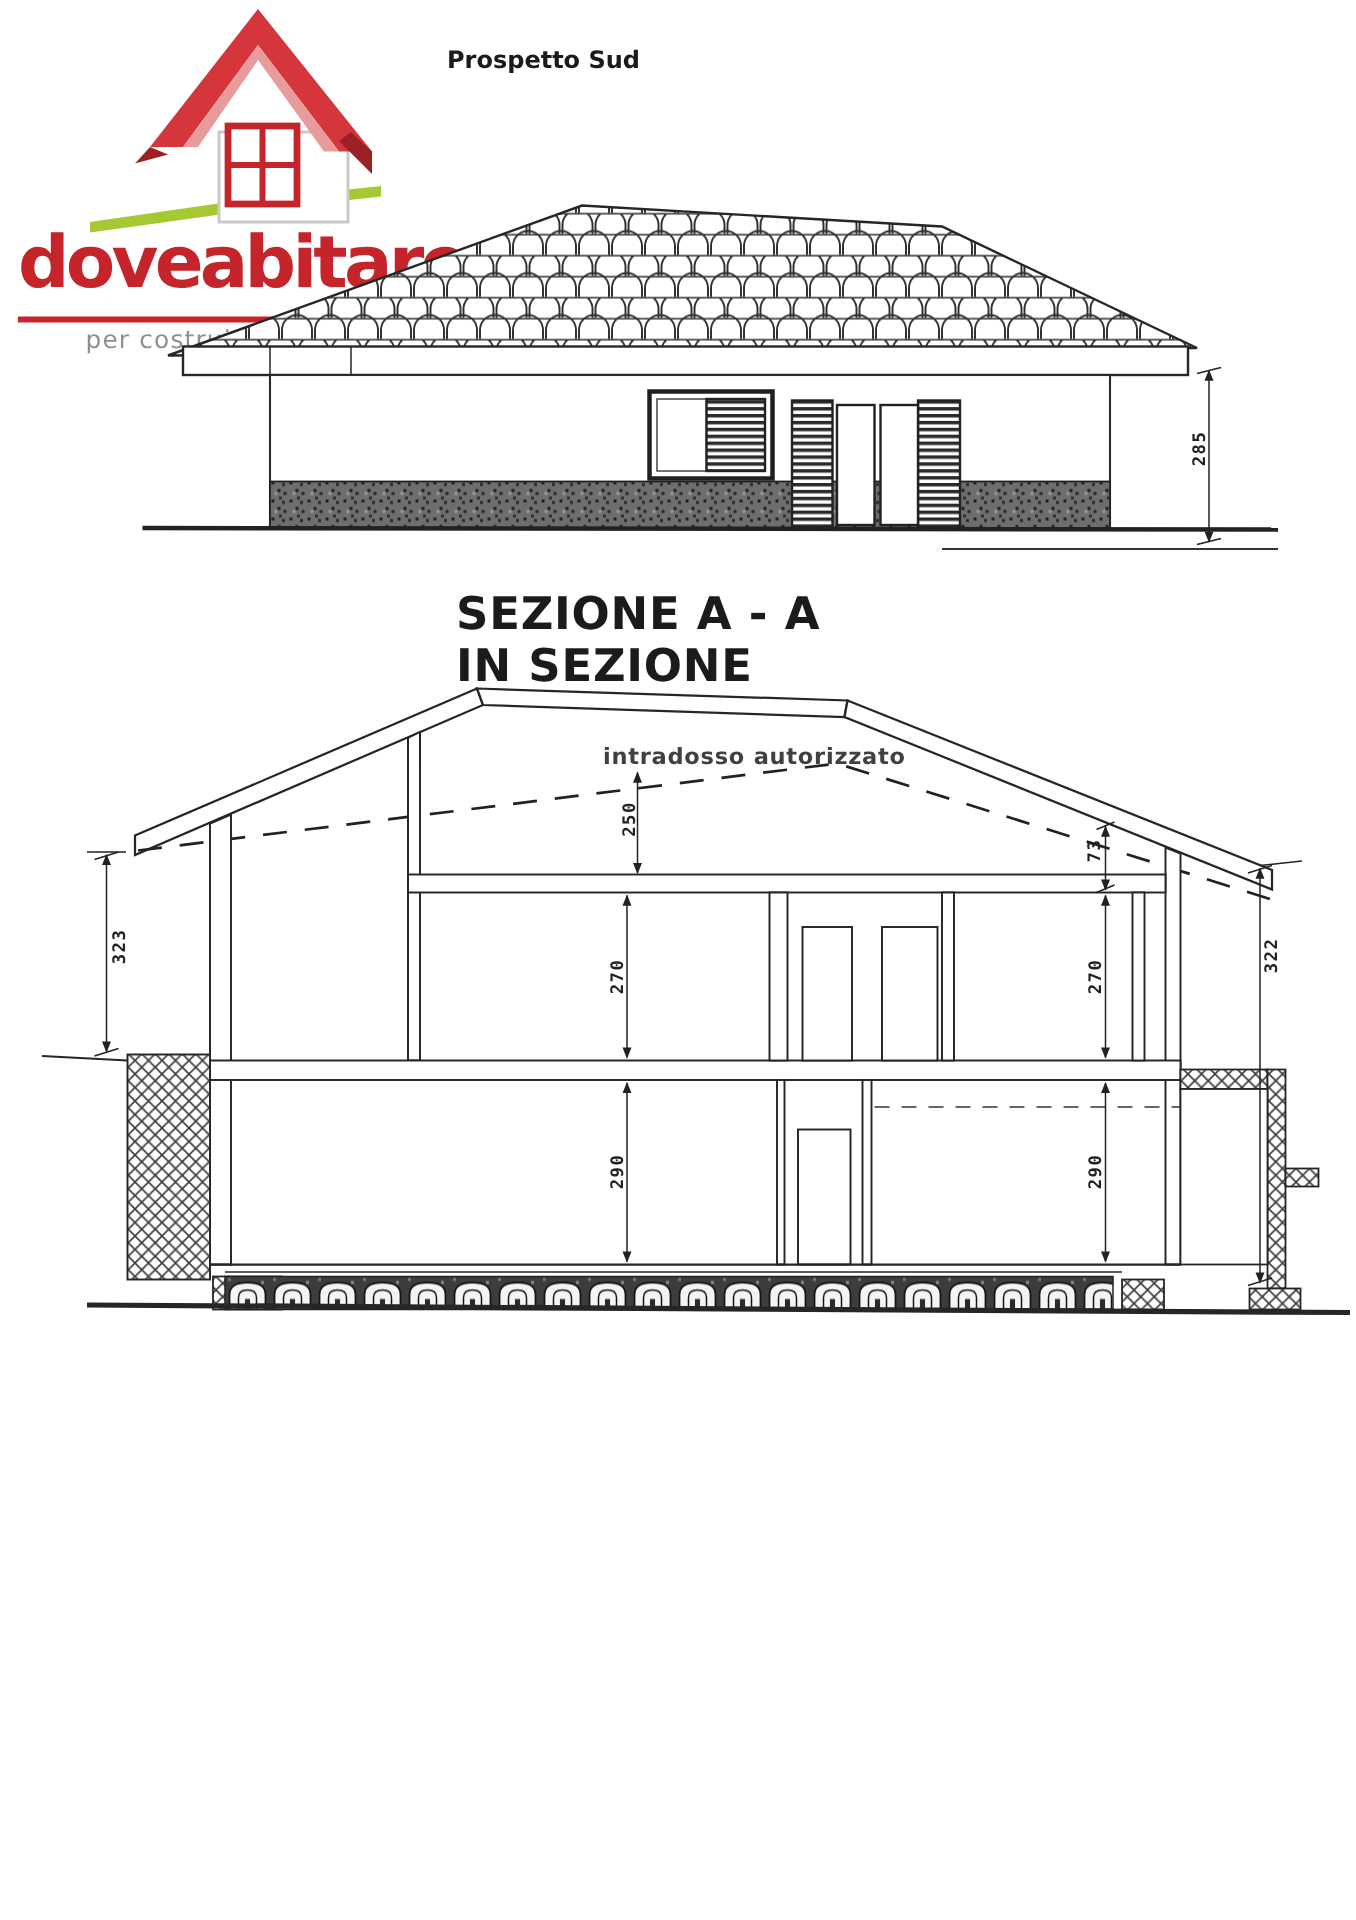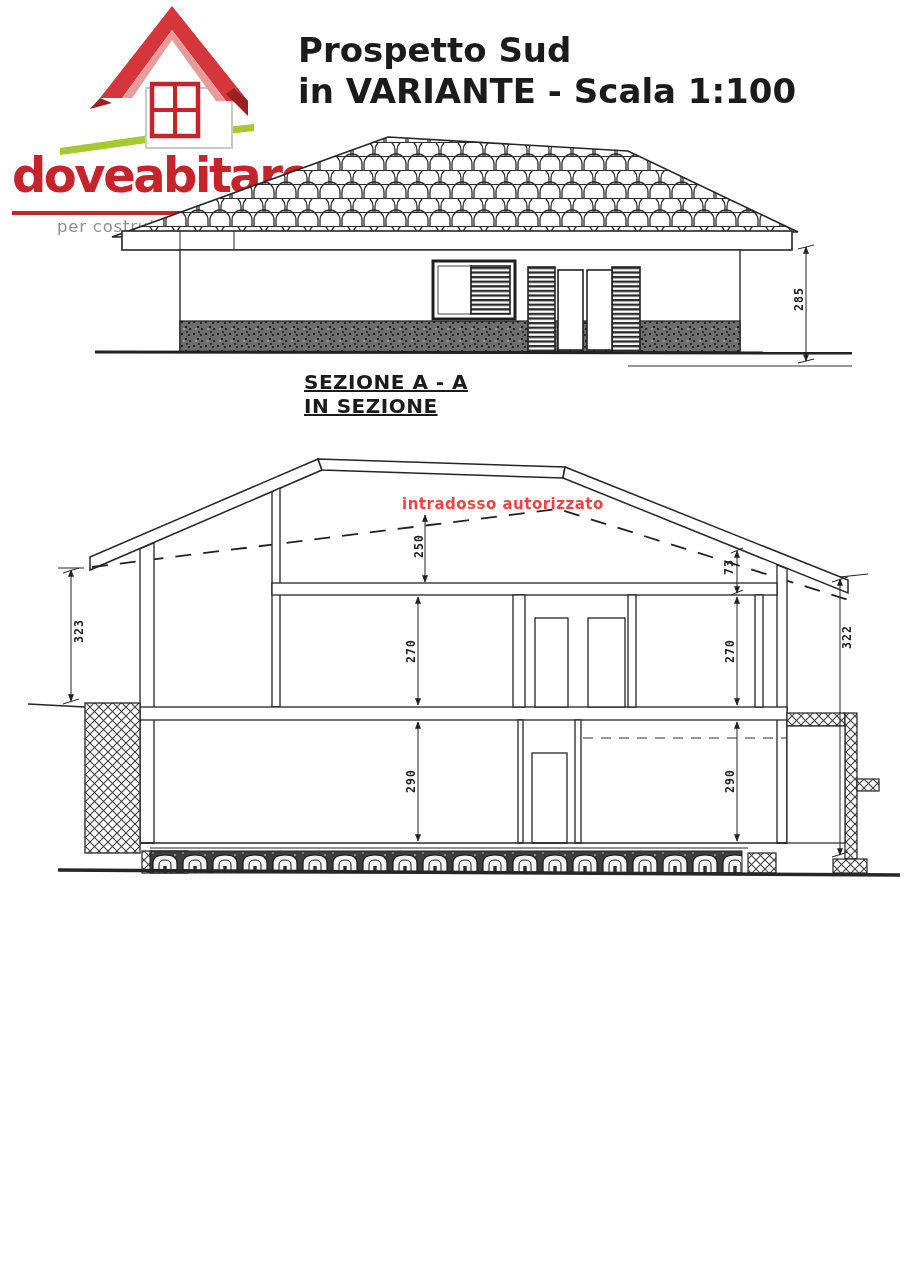--- a/index.html
+++ b/index.html
@@ -17,26 +17,26 @@
     font-size:48px;font-weight:bold;letter-spacing:-2.5px;
     color:#c5242b;line-height:1.05;white-space:nowrap;
   }
   .brand-rule{position:absolute;left:12px;top:211px;width:296px;height:3.5px;background:#c5242b;}
   .tagline{
     position:absolute;left:57px;top:217px;
     font-size:16.5px;letter-spacing:0.8px;color:#8f8f8f;white-space:nowrap;
   }
   
   .title{position:absolute;font-weight:bold;color:#1b1b1b;white-space:nowrap;}
-  .elev-title{left:298px;top:30px;font-size:34px;line-height:1.22;}
-  .sect-title{left:304px;top:371px;font-size:20px;line-height:1.18;letter-spacing:0.5px;text-decoration:underline;}
+  .elev-title{left:298px;top:30px;font-size:16px;line-height:1.22;}
+  .sect-title{left:304px;top:392px;font-size:30px;line-height:1.18;letter-spacing:0.5px;}
   
   .annotation{
     position:absolute;left:402px;top:495px;
-    font-size:15px;font-weight:bold;letter-spacing:0.5px;color:#ef4444;white-space:nowrap;
+    font-size:15px;font-weight:bold;letter-spacing:0.5px;color:#404040;white-space:nowrap;
   }
   .dim{
     position:absolute;
     transform:translate(-50%,-50%) rotate(-90deg);
     font-family:"DejaVu Sans Mono",monospace;
     font-size:11.5px;font-weight:bold;letter-spacing:1px;color:#222;
     white-space:nowrap;
   }
 </style>
 </head>
@@ -62,21 +62,20 @@
       <polygon points="179,86 193,99 193,114 171,92" fill="#9c2125"></polygon>
       <polygon points="45,96 35,107 57,101" fill="#9c2125"></polygon>
     </svg>
     <div class="brand">doveabitare</div>
     <div class="brand-rule"></div>
     <div class="tagline">per costruire il tuo futuro</div>
   </div>
 
   <div class="title elev-title">
     <div>Prospetto Sud</div>
-    <div>in VARIANTE - Scala 1:100</div>
   </div>
 
   <div class="title sect-title">
     <div>SEZIONE A - A</div>
     <div>IN SEZIONE</div>
   </div>
 
   <svg style="left:0;top:115px" width="904" height="260" viewBox="0 0 904 260">
     <defs>
       <pattern id="tile" width="22" height="28" patternUnits="userSpaceOnUse">

